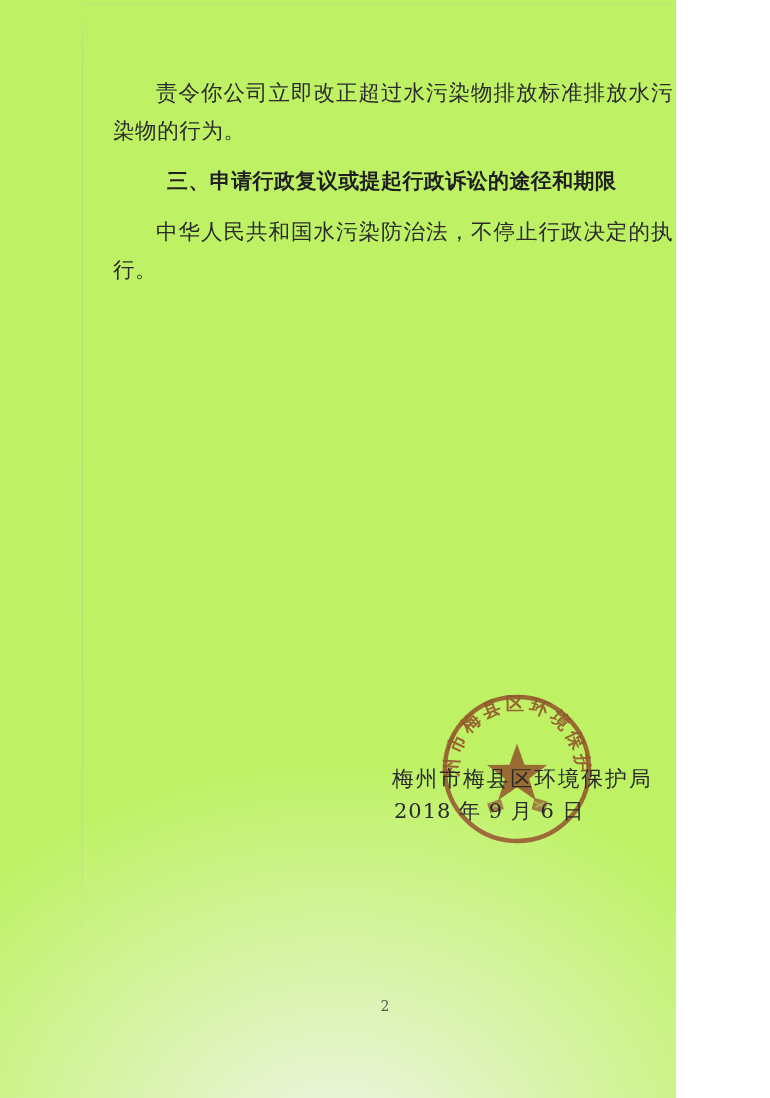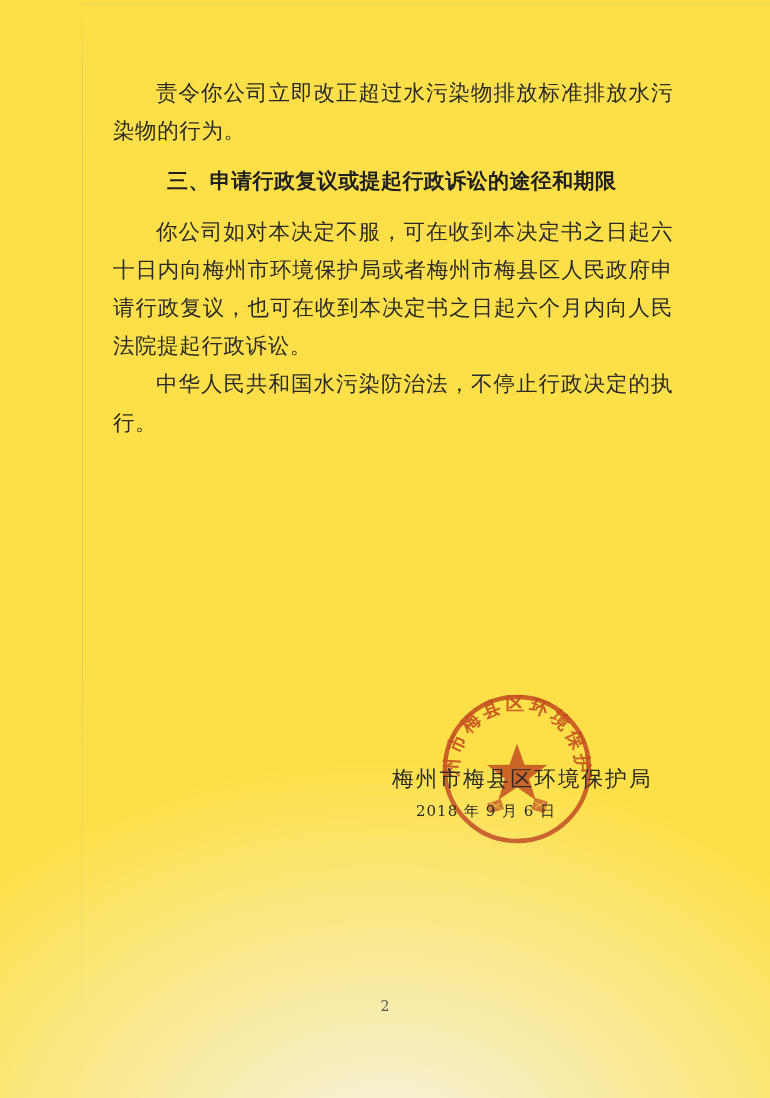--- a/index.html
+++ b/index.html
@@ -6,23 +6,23 @@
   html, body {
     margin: 0;
     padding: 0;
     background: #ffffff;
   }
   body {
     font-family: "DejaVu Serif", "Liberation Serif", serif;
   }
   .page {
     position: relative;
-    width: 770px;
+    width: 676px;
     height: 1098px;
-    background: #fde047;
+    background: #bef264;
     overflow: hidden;
     box-sizing: border-box;
   }
   
   .scan-edge-left {
     position: absolute;
     left: 82px;
     top: 0;
     width: 1px;
     height: 1098px;
@@ -85,24 +85,24 @@
     color: #2a2a2c;
     z-index: 3;
   }
   .sig-org {
     font-size: 21.5px;
     line-height: 33px;
     letter-spacing: 2.2px;
     white-space: nowrap;
   }
   .sig-date {
-    font-size: 15px;
+    font-size: 21px;
     line-height: 33px;
     letter-spacing: 1px;
-    margin-left: 24px;
+    margin-left: 2px;
     white-space: nowrap;
   }
 
   
   .seal {
     position: absolute;
     left: 437px;
     top: 689px;
     width: 160px;
     height: 160px;
@@ -129,21 +129,20 @@
 
 <div class="page">
 
   <div class="scan-edge-left"></div>
   <div class="scan-edge-top"></div>
   <div class="scan-tint"></div>
 
   <div class="body-text">
     <p class="para">责令你公司立即改正超过水污染物排放标准排放水污染物的行为。</p>
     <p class="heading">三、申请行政复议或提起行政诉讼的途径和期限</p>
-    <p class="para">你公司如对本决定不服，可在收到本决定书之日起六十日内向梅州市环境保护局或者梅州市梅县区人民政府申请行政复议，也可在收到本决定书之日起六个月内向人民法院提起行政诉讼。</p>
     <p class="para">中华人民共和国水污染防治法，不停止行政决定的执行。</p>
   </div>
 
   <div class="seal">
     <svg viewBox="0 0 200 200" xmlns="http://www.w3.org/2000/svg">
       <defs>
         <path id="sealArc" d="M 100,100 m -74,0 a 74,74 0 1 1 148,0"></path>
         <path id="sealArcBottom" d="M 100,100 m -56,0 a 56,56 0 1 0 112,0"></path>
       </defs>
       <circle cx="100" cy="100" r="90" fill="none" stroke="#b8354f" stroke-width="5.5" opacity="0.88"></circle>

